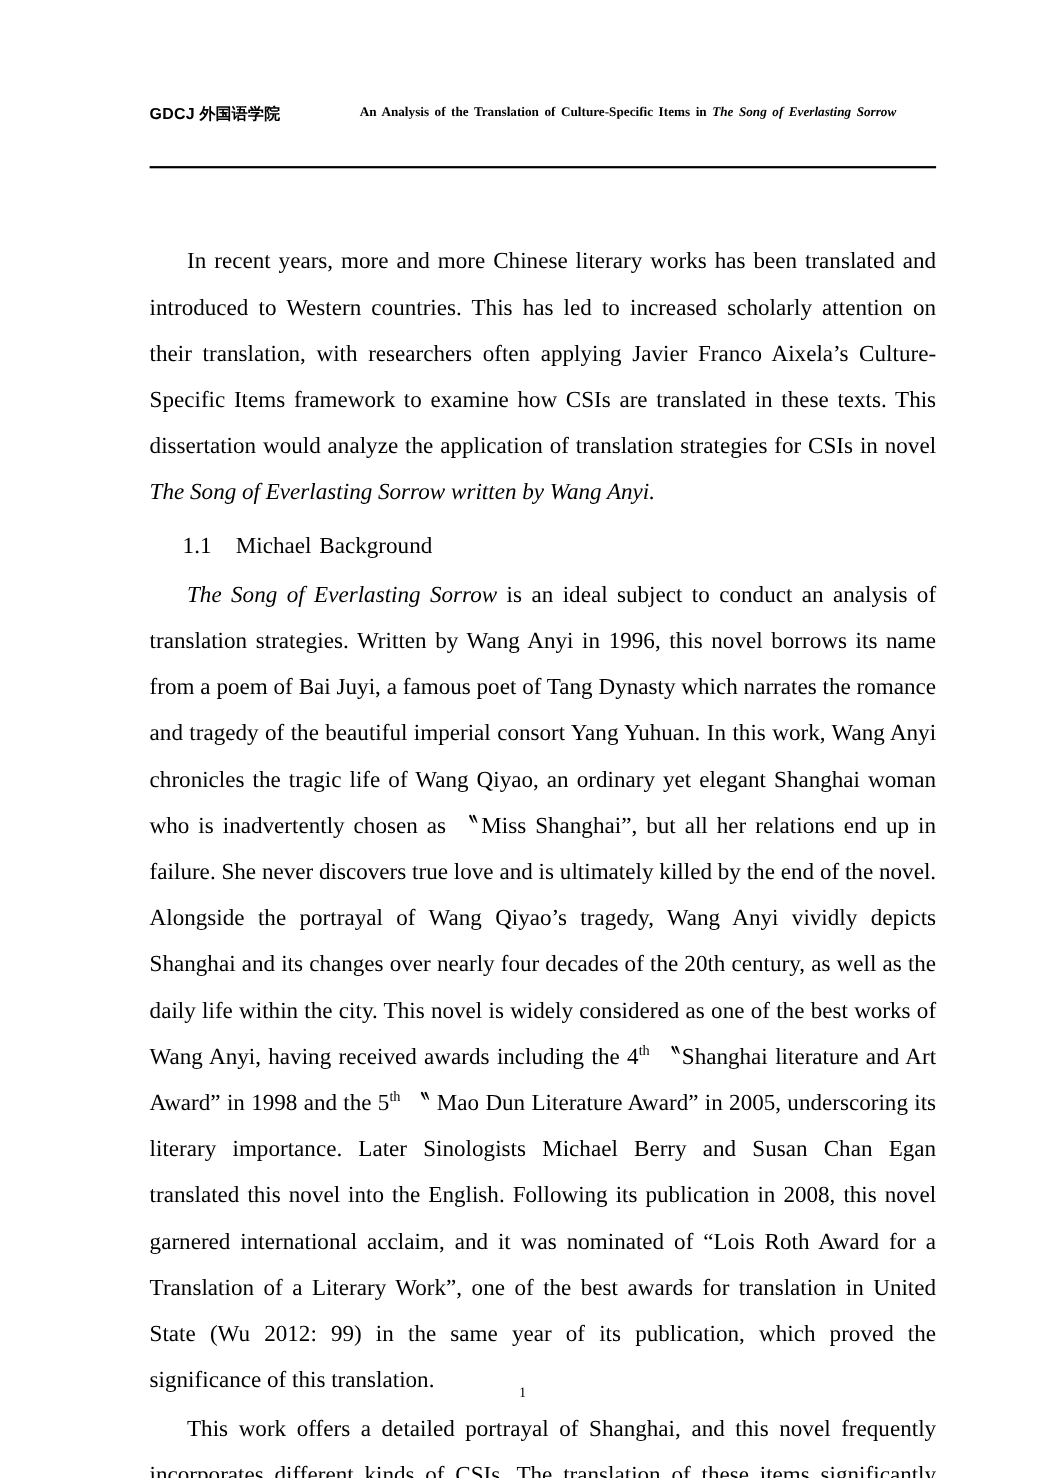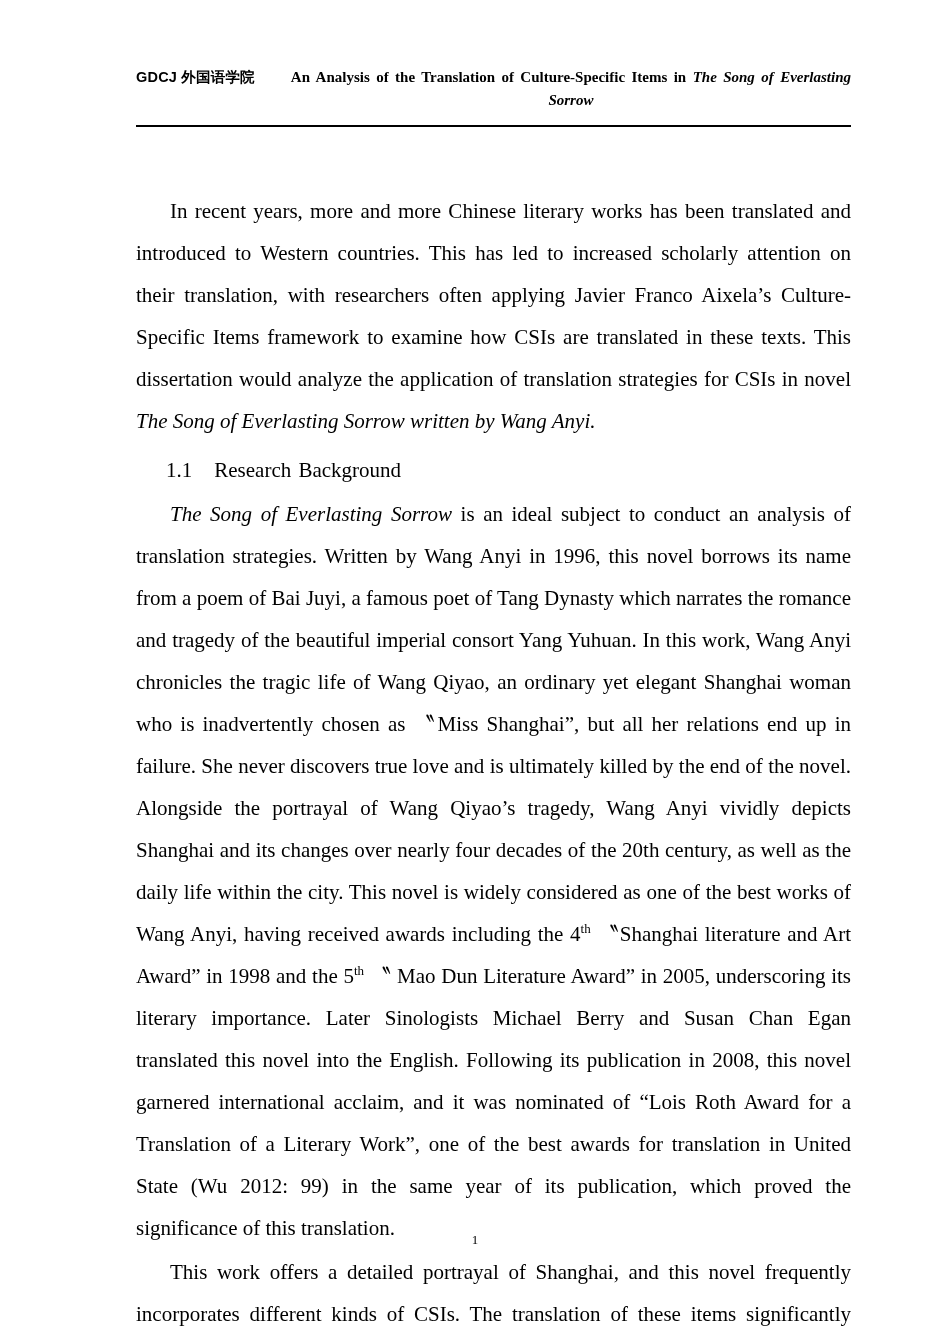--- a/index.html
+++ b/index.html
@@ -14,20 +14,21 @@
     color: #000000;
     position: relative;
     overflow: hidden;
   }
   .page {
     position: relative;
     width: 950px;
     height: 1113px;
     box-sizing: border-box;
     padding: 0;
+    margin-top: 26px;
   }
   
   .header {
     position: absolute;
     left: 136px;
     top: 66px;
     width: 715px;
     display: flex;
     align-items: flex-start;
     justify-content: flex-start;
@@ -36,21 +37,21 @@
     font-family: "Liberation Sans", "DejaVu Sans", sans-serif;
     font-size: 14.5px;
     font-weight: bold;
     white-space: nowrap;
     padding-top: 2px;
     letter-spacing: 0.2px;
   }
   .header-right {
     flex: 1;
     margin-left: 36px;
-    font-size: 15px;
+    font-size: 12px;
     font-weight: bold;
     line-height: 1.55;
     text-align: justify;
     text-align-last: center;
     word-spacing: 2px;
   }
   .header-right .ital {
     font-style: italic;
   }
   .header-rule {
@@ -125,21 +126,21 @@
       <span>An  Analysis  of  the  Translation  of  Culture-Specific  Items  in  </span><span class="ital">The Song of Everlasting Sorrow</span>
     </div>
   </div>
   <div class="header-rule"></div>
 
   <div class="content">
 
 
     <p class="para"><span>In  recent  years,  more  and  more  Chinese  literary  works  has been translated  and introduced  to  Western  countries.  This  has  led  to  increased  scholarly  attention  on  their translation,  with  researchers  often  applying  Javier  Franco  Aixela’s  Culture-Specific  Items framework  to  examine  how   CSIs   are   translated   in these texts. This  dissertation  would analyze the  application  of  translation strategies  for  CSIs in novel  </span><span class="ital">The Song of Everlasting Sorrow</span><span class="ital">  written  by  Wang  Anyi.</span></p>
 
-    <h2 class="section-title"><span class="num">1.1</span><span>Research Background</span></h2>
+    <h2 class="section-title"><span class="num">1.1</span><span>Michael Background</span></h2>
 
     <p class="para noindent" style="text-indent:34px;"><span class="ital">The Song of Everlasting Sorrow</span><span>  is an ideal subject to conduct an analysis of translation strategies. Written by Wang Anyi in 1996, this novel  borrows  its  name  from  a  poem  of  Bai  Juyi,  a famous poet of Tang Dynasty  which  narrates  the  romance  and  tragedy  of  the  beautiful  imperial  consort  Yang  Yuhuan.  In  this  work,  Wang  Anyi  chronicles  the  tragic   life   of   Wang   Qiyao,   an   ordinary   yet   elegant   Shanghai   woman   who   is inadvertently  chosen  as  〝Miss  Shanghai”,  but all  her  relations  end  up  in  failure. She  never  discovers  true  love  and  is  ultimately  killed  by  the  end  of  the  novel.  Alongside  the  portrayal  of  Wang  Qiyao’s  tragedy,  Wang  Anyi  vividly  depicts  Shanghai  and  its  changes  over  nearly  four  decades  of  the  20th  century,  as  well  as  the  daily  life  within  the  city.  This  novel  is  widely  considered  as  one  of  the  best  works  of  Wang  Anyi, having  received  awards  including  the  4</span><sup>th</sup><span> 〝Shanghai  literature  and  Art  Award”  in  1998  and   the   5</span><sup>th</sup><span>  〝 Mao   Dun   Literature   Award”   in   2005,   underscoring   its   literary importance.  Later  Sinologists Michael Berry and Susan Chan Egan translated  this  novel into the English.  Following  its  publication  in  2008,  this  novel  garnered  international acclaim, and it was nominated of “Lois Roth Award for a Translation of a Literary Work”, one of the best awards for translation in United State (Wu  2012:  99)  in  the  same  year  of its  publication, which proved the significance of this translation.</span></p>
 
     <p class="para">This  work  offers  a  detailed portrayal  of  Shanghai,  and this novel  frequently incorporates  different  kinds  of  CSIs.  The  translation  of  these  items  significantly challenges  translators  due  to  the  lack  of  equivalents  in  English.  The  successful translation  of  CSIs  in  this novel  has  contributed  to its success.  The  translators,  Michael Berry  and  Susan  Chan  Egan,  are  both  sinologists  with  a  deep  understanding  of</p>
 
   </div>
 
   <div class="footer-pageno">1</div>
 
 </div>

